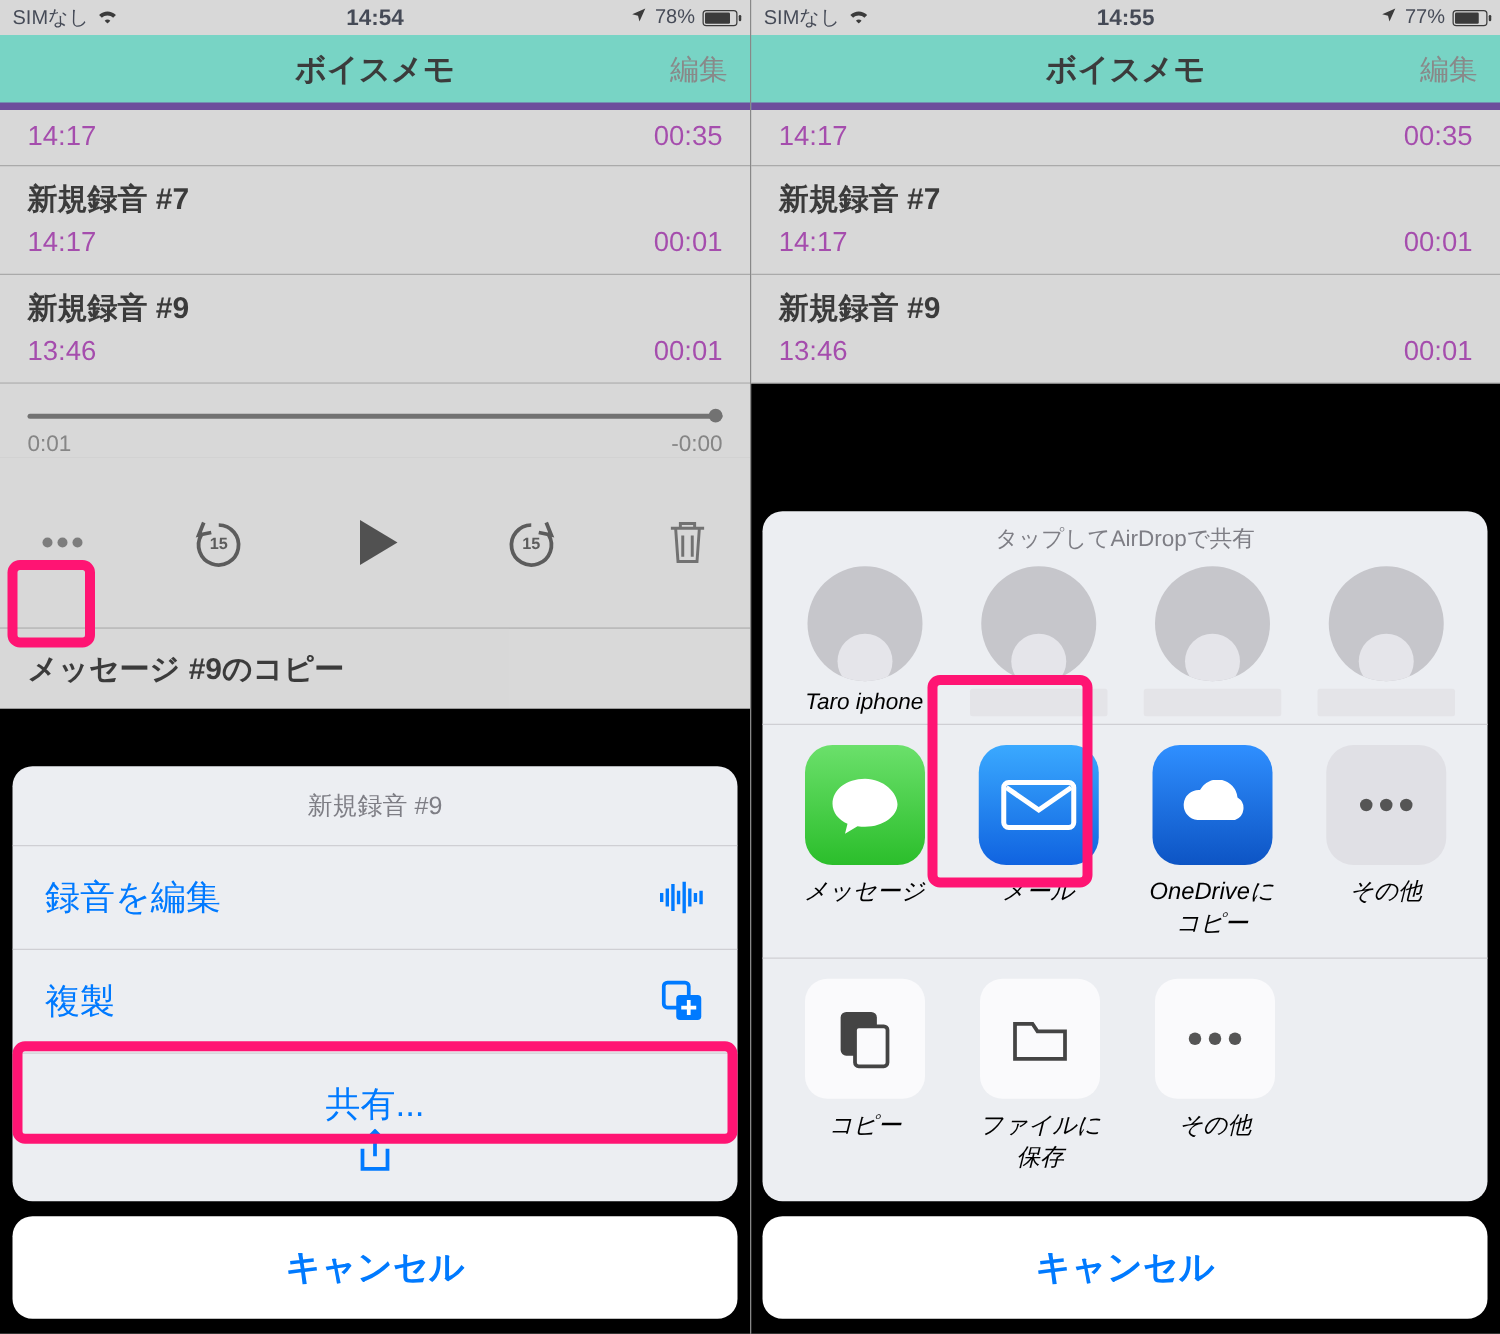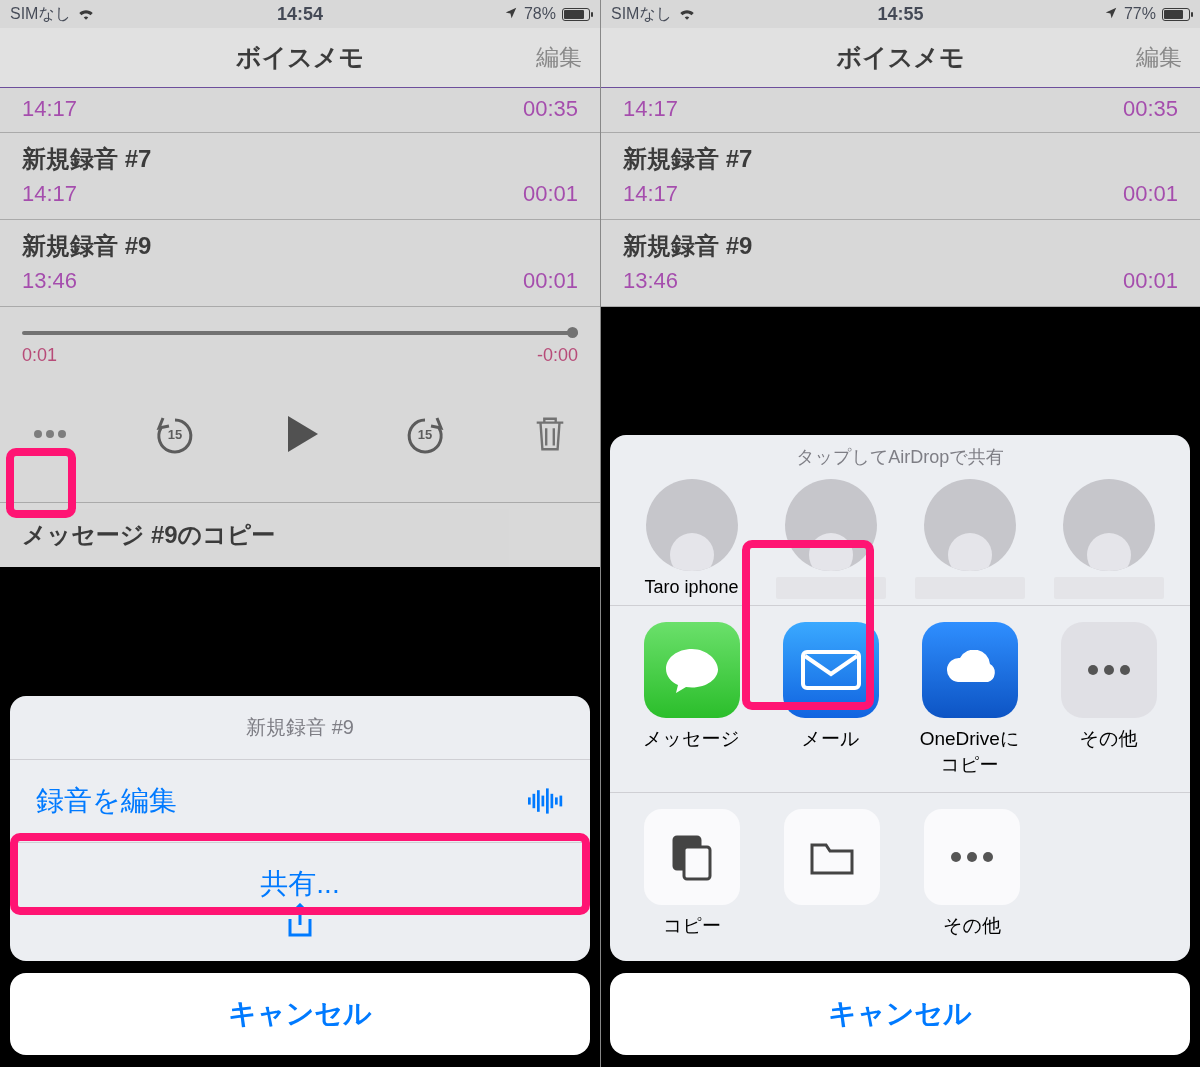--- a/index.html
+++ b/index.html
@@ -11,36 +11,36 @@
   .status { height: 28px; display: flex; align-items: center; padding: 0 10px; font-size: 16px; color: #0f172a; background:#f1f1f1; opacity:.65; position:relative;}
   .status .left, .status .right { display:flex; align-items:center; gap:6px; }
   .status .center { position:absolute; left:50%; transform:translateX(-50%); font-weight:600; font-size:18px;}
   .status .right { margin-left:auto; }
   .wifi-icon, .loc-icon { font-size:15px; }
   .batt { width:28px; height:13px; border:1.5px solid #000; border-radius:3px; position:relative;}
   .batt::after{content:"";position:absolute;right:-4px;top:3px;width:2.5px;height:5px;background:#000;border-radius:1px;}
   .batt .fill{position:absolute;left:1px;top:1px;bottom:1px;width:76%;background:#000;border-radius:1px;}
 
   
-  .header { height: 60px; display:flex; align-items:center; justify-content:center; position:relative; border-bottom:1px solid #4c1d95; background:#ffffff; opacity:.65;}
+  .header { height: 60px; display:flex; align-items:center; justify-content:center; position:relative; border-bottom:6px solid #4c1d95; background:#5eead4; opacity:.65;}
   .header .title { font-size:25px; font-weight:700; }
   .header .edit { position:absolute; right:18px; font-size:23px; color:#777;}
 
   
   .list { flex:0 0 auto; background:#f1f1f1; opacity:.65;}
   .row { padding: 10px 22px 12px; border-bottom:1px solid #aaa; }
   .row .name { font-size:24px; font-weight:700; margin-bottom:6px;}
   .row .sub { display:flex; justify-content:space-between; font-size:22px; color:#a21caf;}
   .row.top-thin { padding: 8px 22px 10px;}
 
   
   .slider-wrap { padding: 24px 22px 0; background:#f1f1f1; opacity:.65;}
   .slider { height:4px; background:#555; position:relative; border-radius:2px;}
   .slider .knob { width:11px; height:11px; background:#555; border-radius:50%; position:absolute; right:0; top:-4px;}
-  .slider-times { display:flex; justify-content:space-between; font-size:18px; color:#be185d; margin-top:10px;}
+  .slider-times { display:flex; justify-content:space-between; font-size:18px; color:#737373; margin-top:10px;}
 
   .controls { display:flex; justify-content:space-between; align-items:center; padding:40px 22px 40px; background:#f1f1f1; opacity:.65; border-bottom:1px solid #aaa;}
   .ctrl { width:56px; height:56px; display:flex; align-items:center; justify-content:center; color:#333;}
   .ctrl svg { width:44px; height:44px; }
   .skip { position:relative; font-size:12px; font-weight:600;}
   .more-dots { width:44px; height:44px; display:flex; align-items:center; justify-content:center;}
   .more-dots .d { width:8px; height:8px; border-radius:50%; background:#666; margin:0 2px;}
   .trash svg { width:38px; height:42px; stroke:#555; fill:none; stroke-width:2.5;}
 
   
@@ -58,21 +58,21 @@
   .sheet-title { text-align:center; font-size:20px; color:#7e7e85; padding:18px 0; border-bottom:1px solid #cfcfd4;}
   .sheet-item { display:flex; align-items:center; justify-content:space-between; padding:22px 26px; font-size:28px; color:#007aff; border-bottom:1px solid #cfcfd4;}
   .sheet-item:last-child { border-bottom:none;flex-direction:column;}
   .sheet-item .icn { width:36px; height:36px; display:flex; align-items:center; justify-content:center;}
   .cancel-btn { background:#fff; border-radius:16px; text-align:center; padding:22px 0; font-size:28px; font-weight:600; color:#007aff;}
 
   
   .share { position:absolute; left:9px; right:10px; bottom:12px; z-index:50;}
   .share-card { background:#eceef2; border-radius:16px; margin-bottom:12px; padding-bottom:6px;}
   .airdrop-title { text-align:center; font-size:18px; color:#7e7e85; padding:10px 0 4px;}
-  .airdrop-row, .app-row, .action-row { display:flex; padding:6px 12px;}
+  .airdrop-row, .app-row, .action-row { display:flex; padding:6px 12px;font-style:italic;}
   .airdrop-item { width:140px; text-align:center; font-size:18px;}
   .avatar { width:92px; height:92px; border-radius:50%; background:#c6c6cb; margin:0 auto 6px; display:flex; align-items:flex-end; justify-content:center; overflow:hidden;}
   .avatar::before{content:"";width:44px;height:44px;border-radius:50%;background:#e5e5ea;display:block;margin-bottom:-6px;}
   .app-row { border-top:1px solid #cfcfd4; border-bottom:1px solid #cfcfd4; padding:16px 12px 14px;}
   .app-item { width:140px; text-align:center; font-size:19px;}
   .app-icon { width:96px; height:96px; border-radius:22px; margin:0 auto 8px; display:flex; align-items:center; justify-content:center; font-size:48px; color:#fff;}
   .ic-msg { background:linear-gradient(#6be06b,#2bbe2b);}
   .ic-mail { background:linear-gradient(#3aa9ff,#1063e0);}
   .ic-od { background:linear-gradient(#2f8fff,#0d54c4);}
   .ic-more { background:#e0e0e5; color:#555;}
@@ -209,20 +209,30 @@
               <rect x="10" y="2" width="3" height="24"></rect>
               <rect x="15" y="8" width="3" height="12"></rect>
               <rect x="20" y="0" width="3" height="28"></rect>
               <rect x="25" y="6" width="3" height="16"></rect>
               <rect x="30" y="10" width="3" height="8"></rect>
               <rect x="35" y="8" width="3" height="12"></rect>
             </svg>
         </span>
       </div>
       <div class="sheet-item">
+        <span>複製</span>
+        <span class="icn">
+          <svg class="dup-icon" viewBox="0 0 34 34">
+              <rect x="2" y="2" width="20" height="20" rx="3" fill="none" stroke="#007aff" stroke-width="3"></rect>
+              <rect x="12" y="12" width="20" height="20" rx="3" fill="#007aff"></rect>
+              <path d="M22 16v12M16 22h12" stroke="#fff" stroke-width="3"></path>
+            </svg>
+        </span>
+      </div>
+      <div class="sheet-item">
         <span>共有...</span>
         <span class="icn share-icon">
           <svg width="30" height="36" viewBox="0 0 30 36">
               <path d="M15 2v20M8 9l7-7 7 7M5 16v16h20V16"></path>
             </svg>
         </span>
       </div>
     </div>
     <div class="cancel-btn">キャンセル</div>
   </div>
@@ -352,20 +362,22 @@
               </svg>
             </div>
             <div>コピー</div>
           </div>
         <div class="action-item">
             <div class="action-icon">
               <svg viewBox="0 0 52 52">
                 <path d="M6 14h14l4 6h22v22H6z"></path>
               </svg>
             </div>
+            <div style="white-space:pre-line">ファイルに
+保存</div>
           </div>
         <div class="action-item">
             <div class="action-icon">
               <div class="dots3">
                 <span></span>
                 <span></span>
                 <span></span>
               </div>
             </div>
             <div>その他</div>

